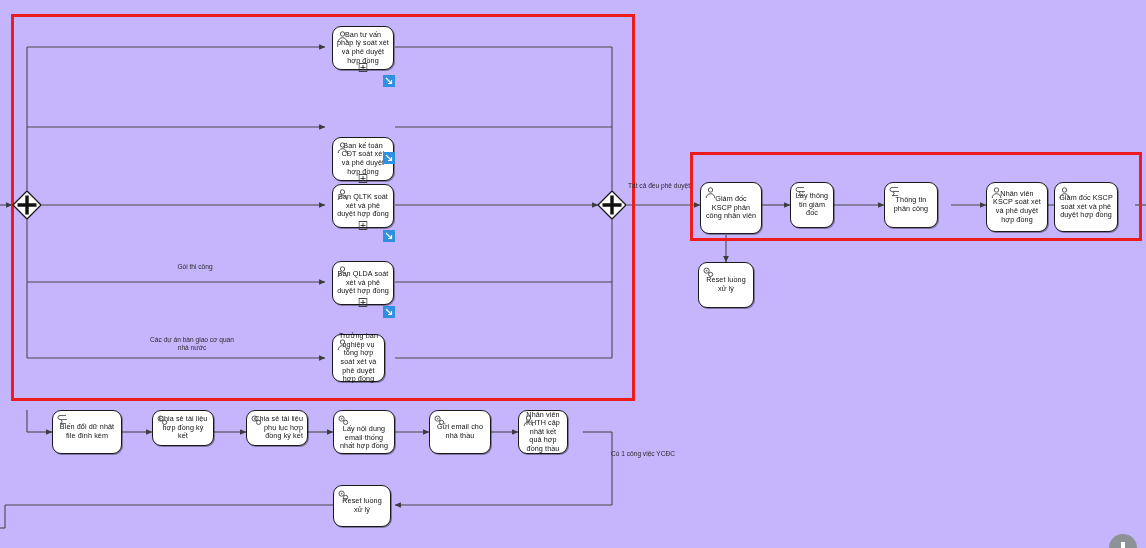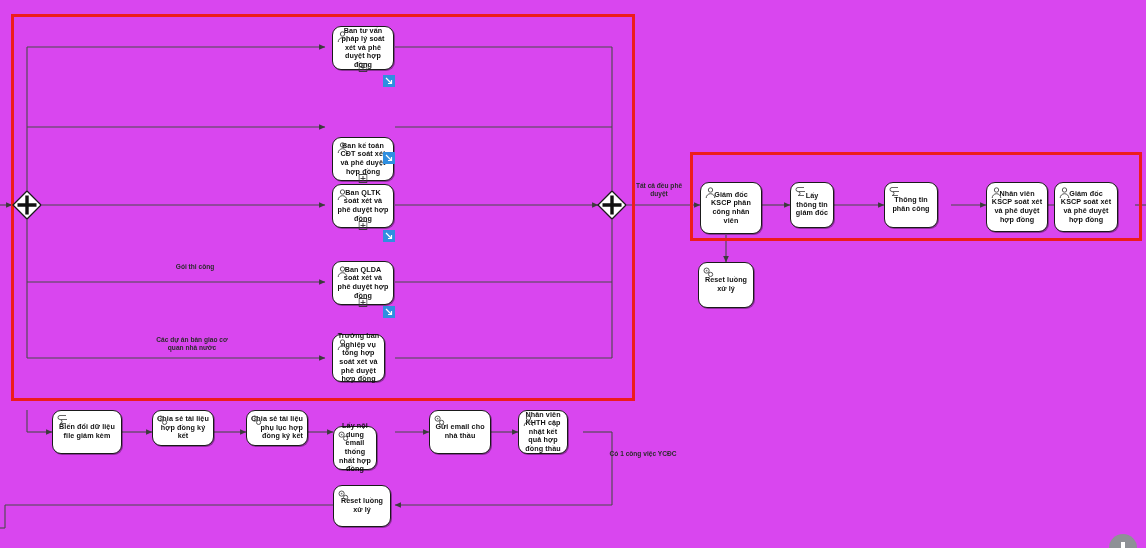--- a/index.html
+++ b/index.html
@@ -4,24 +4,23 @@
 <style>
   html, body {
     margin: 0;
     padding: 0;
     background: #ffffff;
   }
   #canvas {
     position: relative;
     width: 1146px;
     height: 548px;
-    background: #d946ef;
+    background: #c4b5fd;
     font-family: "Liberation Sans", sans-serif;
     overflow: hidden;
-    font-weight: bold;
   }
   svg#wires {
     position: absolute;
     left: 0; top: 0;
     width: 1146px;
     height: 548px;
     pointer-events: none;
   }
   
   .task {
@@ -350,21 +349,21 @@
     <span class="label">Reset luồng xử lý</span>
   </div>
 
   <div class="task" style="left:52px; top:410px; width:70px; height:44px;">
     <span class="t-icon">
       <svg width="13" height="13" viewBox="0 0 13 13">
           <path d="M4,1.5 q-2,0 -2,2 q0,2 2,2 q2,0 2,2 q0,2 -2,2" fill="none" stroke="#555" stroke-width="1"></path>
           <path d="M4,1.5 L10,1.5 M5,5.5 L11,5.5 M4,9.5 L10,9.5" stroke="#555" stroke-width="0.9"></path>
         </svg>
     </span>
-    <span class="label">Biến đổi dữ liệu file giám kèm</span>
+    <span class="label">Biến đổi dữ nhật file đính kèm</span>
   </div>
 
   <div class="task" style="left:152px; top:410px; width:62px; height:36px;">
     <span class="t-icon">
       <svg width="13" height="13" viewBox="0 0 13 13">
           <circle cx="4.6" cy="4.6" r="2.6" fill="none" stroke="#555" stroke-width="1"></circle>
           <circle cx="4.6" cy="4.6" r="0.9" fill="#777"></circle>
           <circle cx="8.6" cy="8.4" r="2.1" fill="none" stroke="#555" stroke-width="1"></circle>
         </svg>
     </span>
@@ -375,21 +374,21 @@
     <span class="t-icon">
       <svg width="13" height="13" viewBox="0 0 13 13">
           <circle cx="4.6" cy="4.6" r="2.6" fill="none" stroke="#555" stroke-width="1"></circle>
           <circle cx="4.6" cy="4.6" r="0.9" fill="#777"></circle>
           <circle cx="8.6" cy="8.4" r="2.1" fill="none" stroke="#555" stroke-width="1"></circle>
         </svg>
     </span>
     <span class="label">Chia sẻ tài liệu phụ lục hợp đồng ký kết</span>
   </div>
 
-  <div class="task" style="left:333px; top:426px; width:44px; height:44px;">
+  <div class="task" style="left:333px; top:410px; width:62px; height:44px;align-items:flex-end;">
     <span class="t-icon">
       <svg width="13" height="13" viewBox="0 0 13 13">
           <circle cx="4.6" cy="4.6" r="2.6" fill="none" stroke="#555" stroke-width="1"></circle>
           <circle cx="4.6" cy="4.6" r="0.9" fill="#777"></circle>
           <circle cx="8.6" cy="8.4" r="2.1" fill="none" stroke="#555" stroke-width="1"></circle>
         </svg>
     </span>
     <span class="label">Lấy nội dung email thống nhất hợp đồng</span>
   </div>
 

